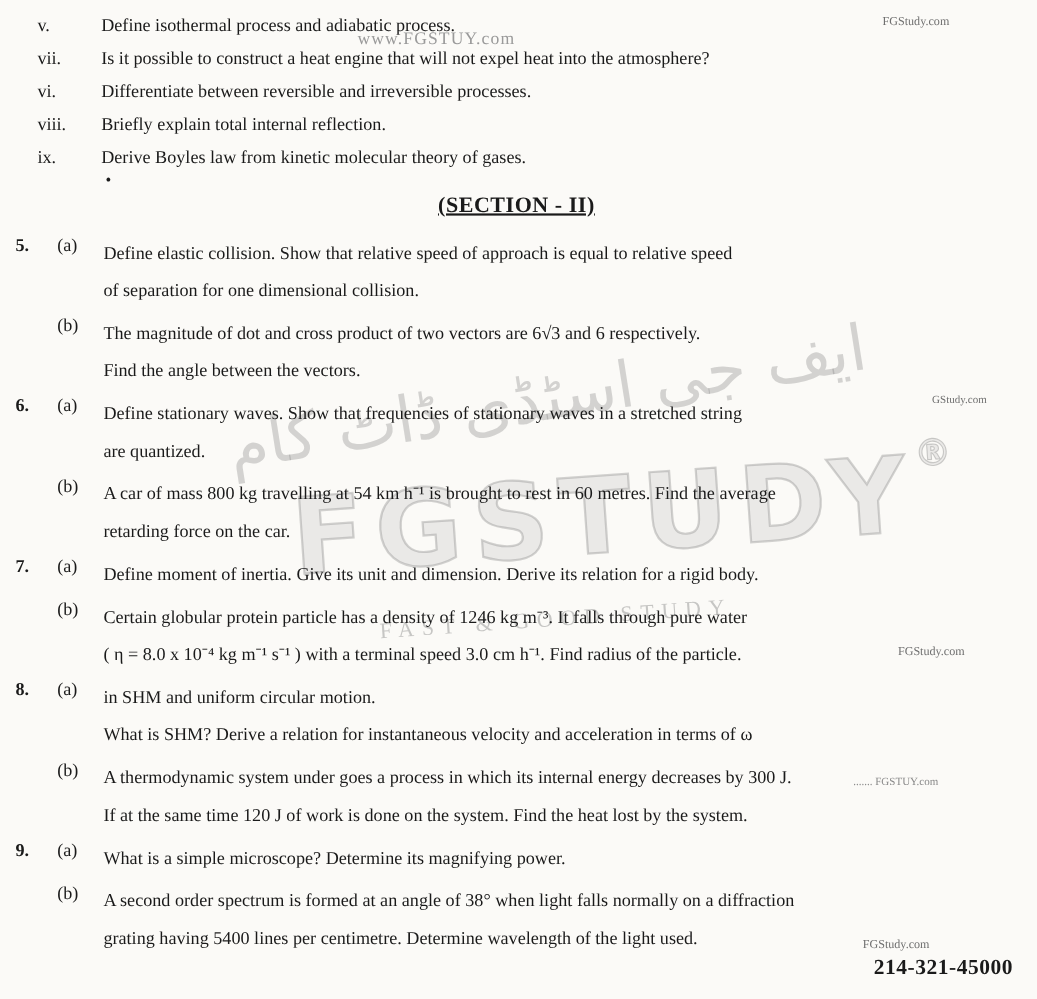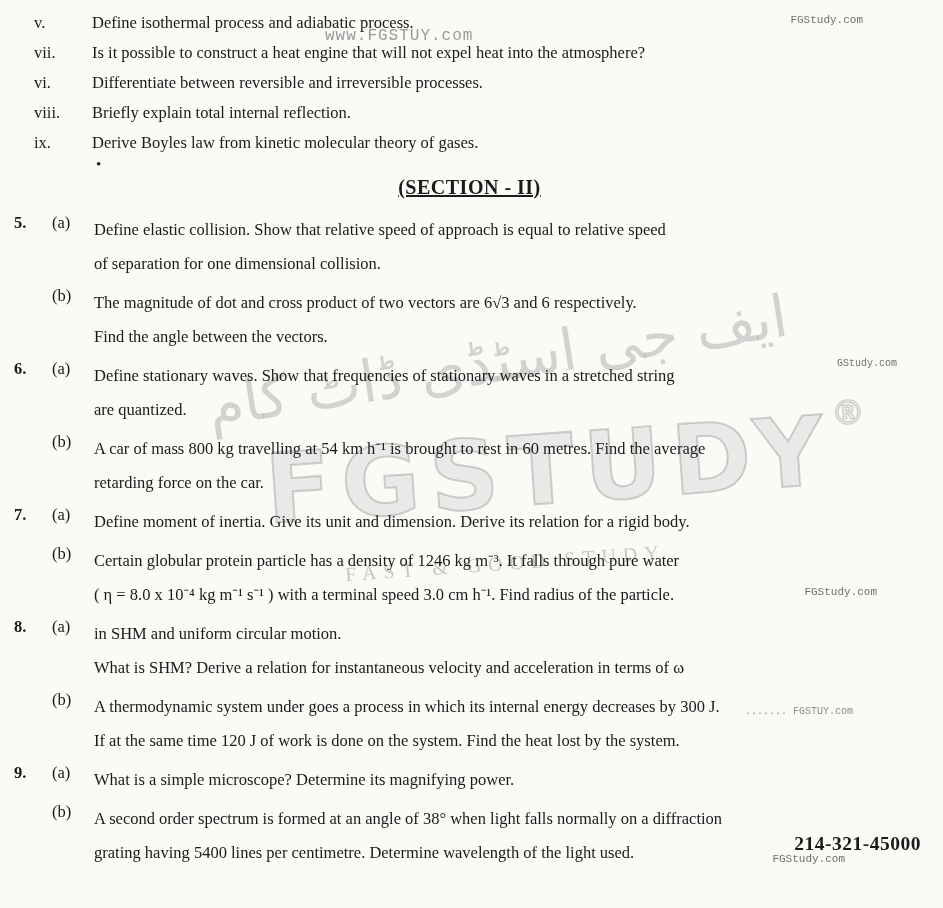--- a/index.html
+++ b/index.html
@@ -11,21 +11,21 @@
     overflow: hidden;
     font-family: "Liberation Serif", serif;
     color: #1a1a1a;
     position: relative;
   }
   .page { position: relative; width: 943px; height: 908px; }
 
   
   .wm {
     position: absolute;
-    font-family: Liberation Mono, monospace;
+    font-family: Liberation Serif, serif;
     font-size: 11px;
     color: #6f6f6f;
     z-index: 1;
     white-space: nowrap;
   }
   .wm-top-right   { top: 14px;  right: 80px; }
   .wm-top-center  { top: 27px;  left: 325px; color: #9a9a9a; font-size: 16px; letter-spacing: 1px; }
   .wm-mid-right   { top: 358px; right: 46px; font-size: 10px; }
   .wm-lower-right { top: 586px; right: 66px; }
   .wm-dots-right  { top: 706px; right: 90px; color: #8a8a8a; font-size: 10px; }
@@ -88,21 +88,21 @@
 
   .question { margin-bottom: 2px; }
   .part { display: flex; font-size: 16.5px; margin-bottom: 5px; }
   .qnum   { width: 38px; padding-left: 14px; flex: none; font-weight: bold; }
   .plabel { width: 42px; flex: none; }
   .plines { flex: 1; }
   .qline  { line-height: 34px; white-space: nowrap; }
 
   .phone {
     position: absolute;
-    top: 833px; right: 22px;
+    top: 869px; right: 22px;
     z-index: 2;
     font-family: "Liberation Serif", serif;
     font-weight: bold;
     font-size: 19.5px;
     letter-spacing: 0.5px;
   }
 </style>
 </head>
 <body>
 

